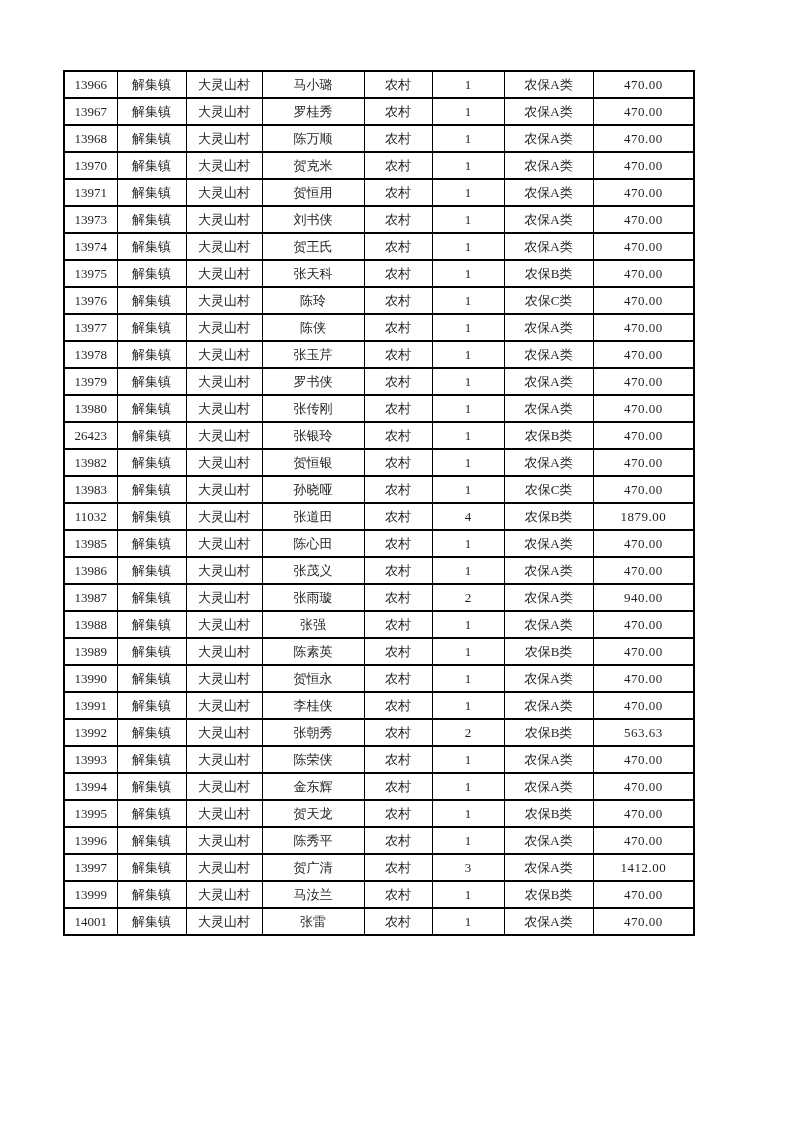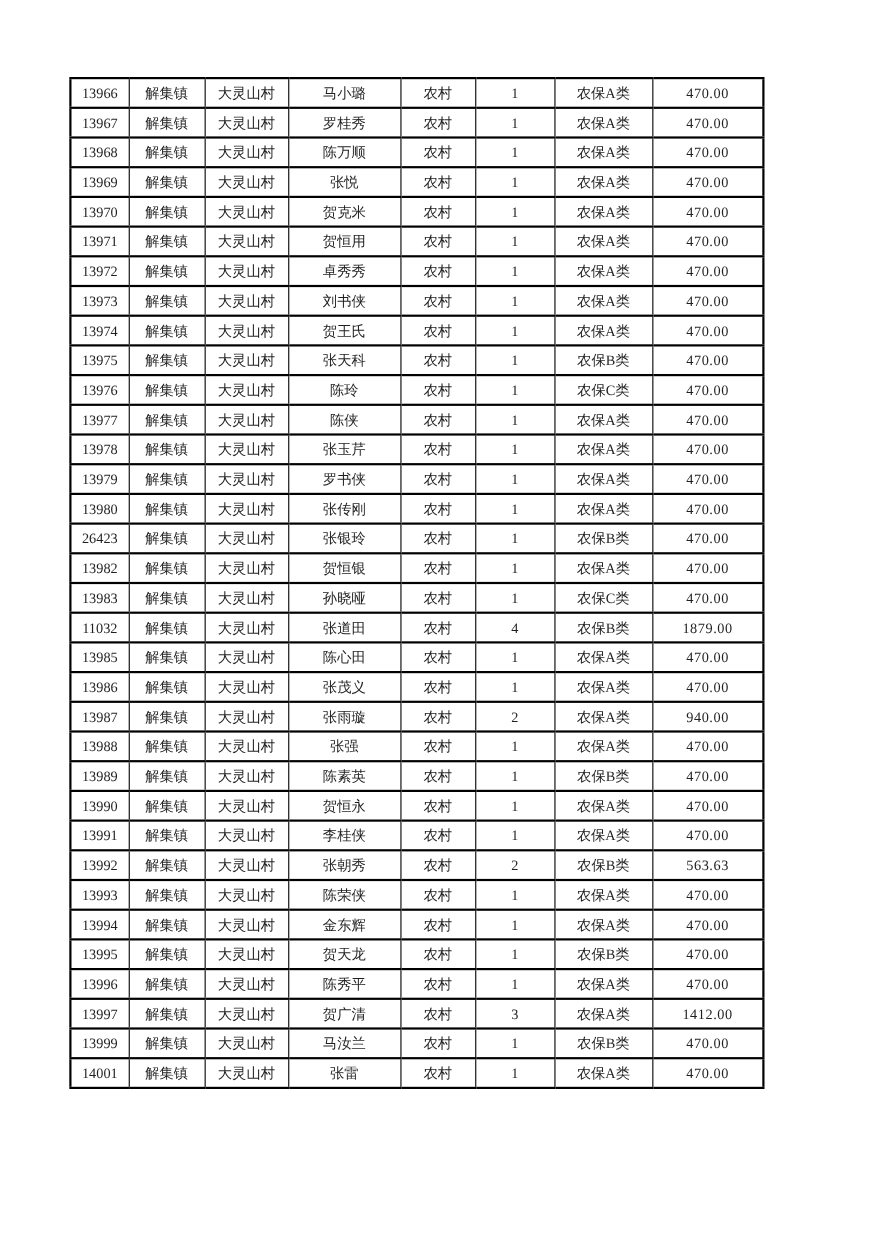--- a/index.html
+++ b/index.html
@@ -94,54 +94,34 @@
           <td class="cell-id">13968</td>
           <td class="cell-town">解集镇</td>
           <td class="cell-village">大灵山村</td>
           <td class="cell-name">陈万顺</td>
           <td class="cell-type">农村</td>
           <td class="cell-count">1</td>
           <td class="cell-category">农保A类</td>
           <td class="cell-amount">470.00</td>
         </tr>
         <tr>
-          <td class="cell-id">13969</td>
-          <td class="cell-town">解集镇</td>
-          <td class="cell-village">大灵山村</td>
-          <td class="cell-name">张悦</td>
-          <td class="cell-type">农村</td>
-          <td class="cell-count">1</td>
-          <td class="cell-category">农保A类</td>
-          <td class="cell-amount">470.00</td>
-        </tr>
-        <tr>
           <td class="cell-id">13970</td>
           <td class="cell-town">解集镇</td>
           <td class="cell-village">大灵山村</td>
           <td class="cell-name">贺克米</td>
           <td class="cell-type">农村</td>
           <td class="cell-count">1</td>
           <td class="cell-category">农保A类</td>
           <td class="cell-amount">470.00</td>
         </tr>
         <tr>
           <td class="cell-id">13971</td>
           <td class="cell-town">解集镇</td>
           <td class="cell-village">大灵山村</td>
           <td class="cell-name">贺恒用</td>
-          <td class="cell-type">农村</td>
-          <td class="cell-count">1</td>
-          <td class="cell-category">农保A类</td>
-          <td class="cell-amount">470.00</td>
-        </tr>
-        <tr>
-          <td class="cell-id">13972</td>
-          <td class="cell-town">解集镇</td>
-          <td class="cell-village">大灵山村</td>
-          <td class="cell-name">卓秀秀</td>
           <td class="cell-type">农村</td>
           <td class="cell-count">1</td>
           <td class="cell-category">农保A类</td>
           <td class="cell-amount">470.00</td>
         </tr>
         <tr>
           <td class="cell-id">13973</td>
           <td class="cell-town">解集镇</td>
           <td class="cell-village">大灵山村</td>
           <td class="cell-name">刘书侠</td>

